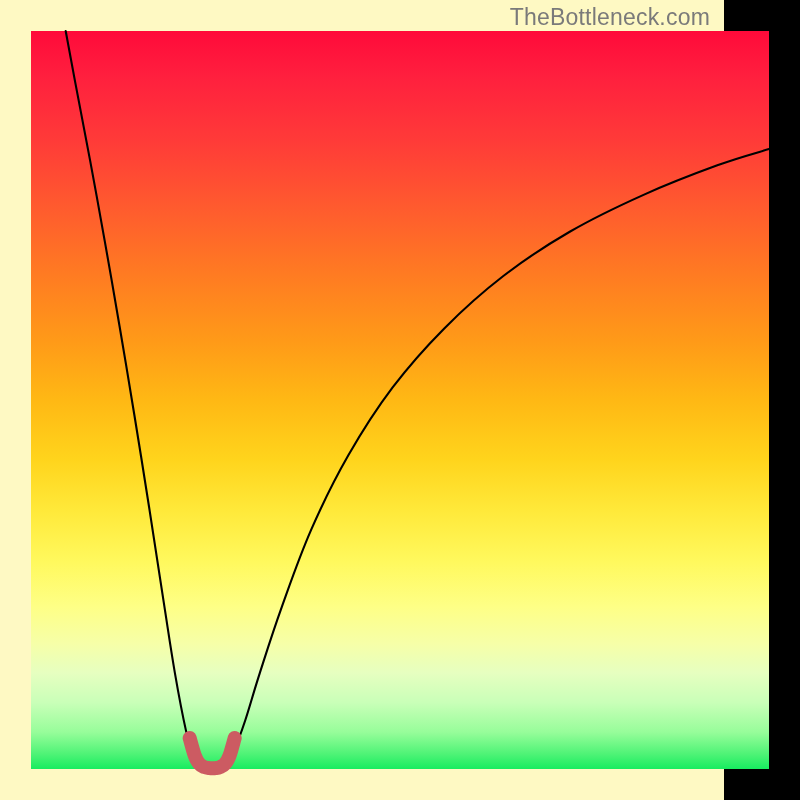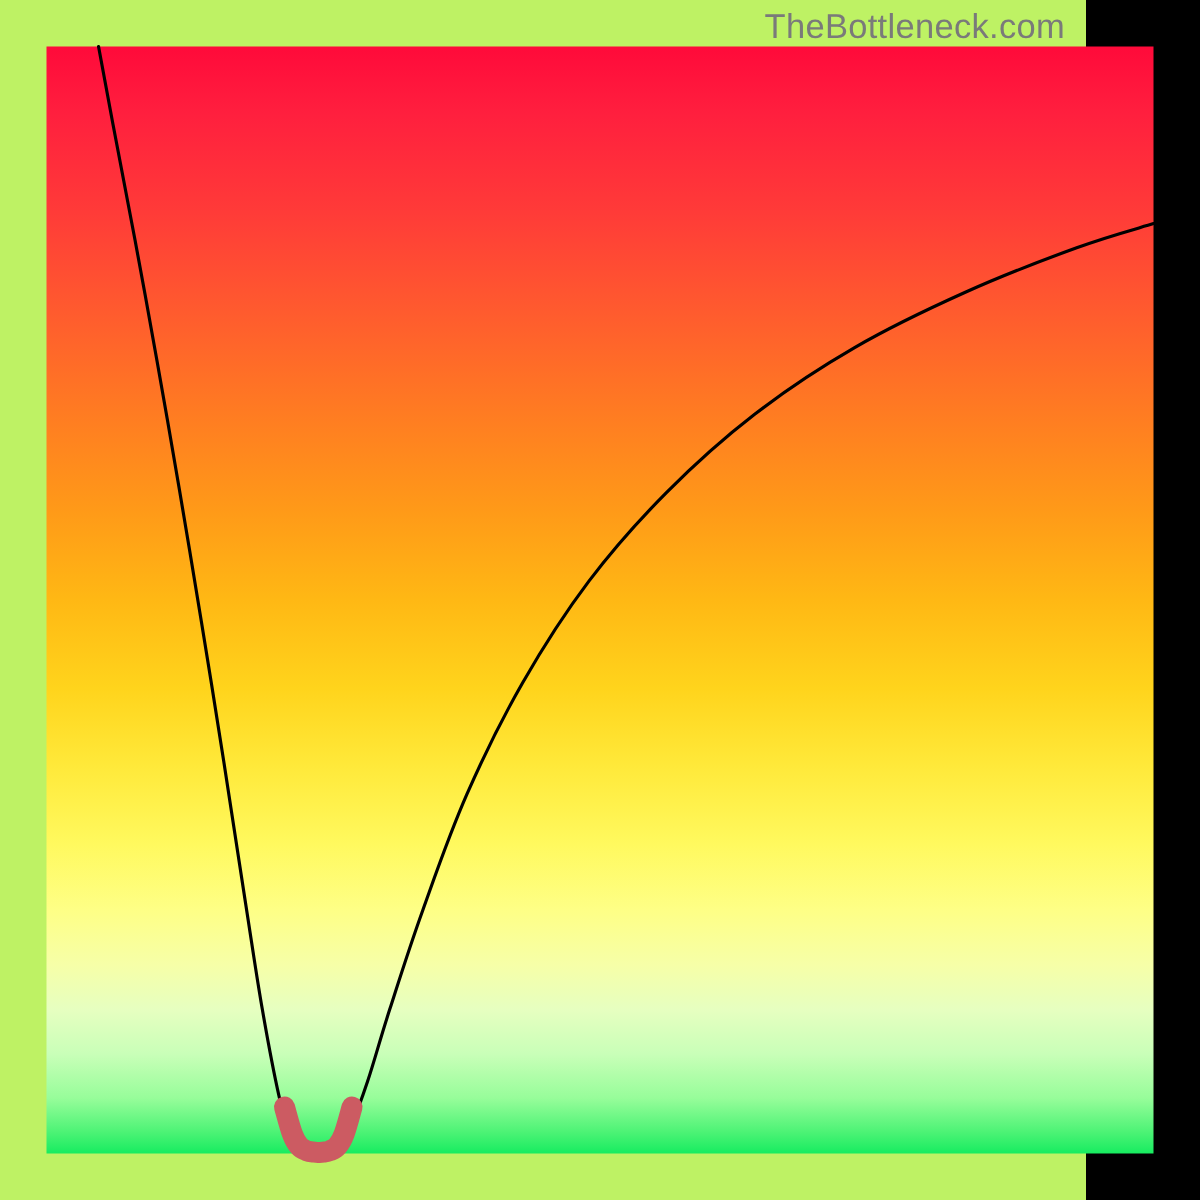--- a/index.html
+++ b/index.html
@@ -8,21 +8,21 @@
     width: 800px;
     height: 800px;
     overflow: hidden;
     background: #000;
     font-family: Arial, Helvetica, sans-serif;
   }
   .frame {
     position: relative;
     width: 724px;
     height: 800px;
-    background: #bef264;
+    background: #fef9c3;
   }
   .plot-area {
     position: absolute;
     left: 31px;
     top: 31px;
     width: 738px;
     height: 738px;
     
     background: linear-gradient(to bottom,
       #ff0a3a 0%,

